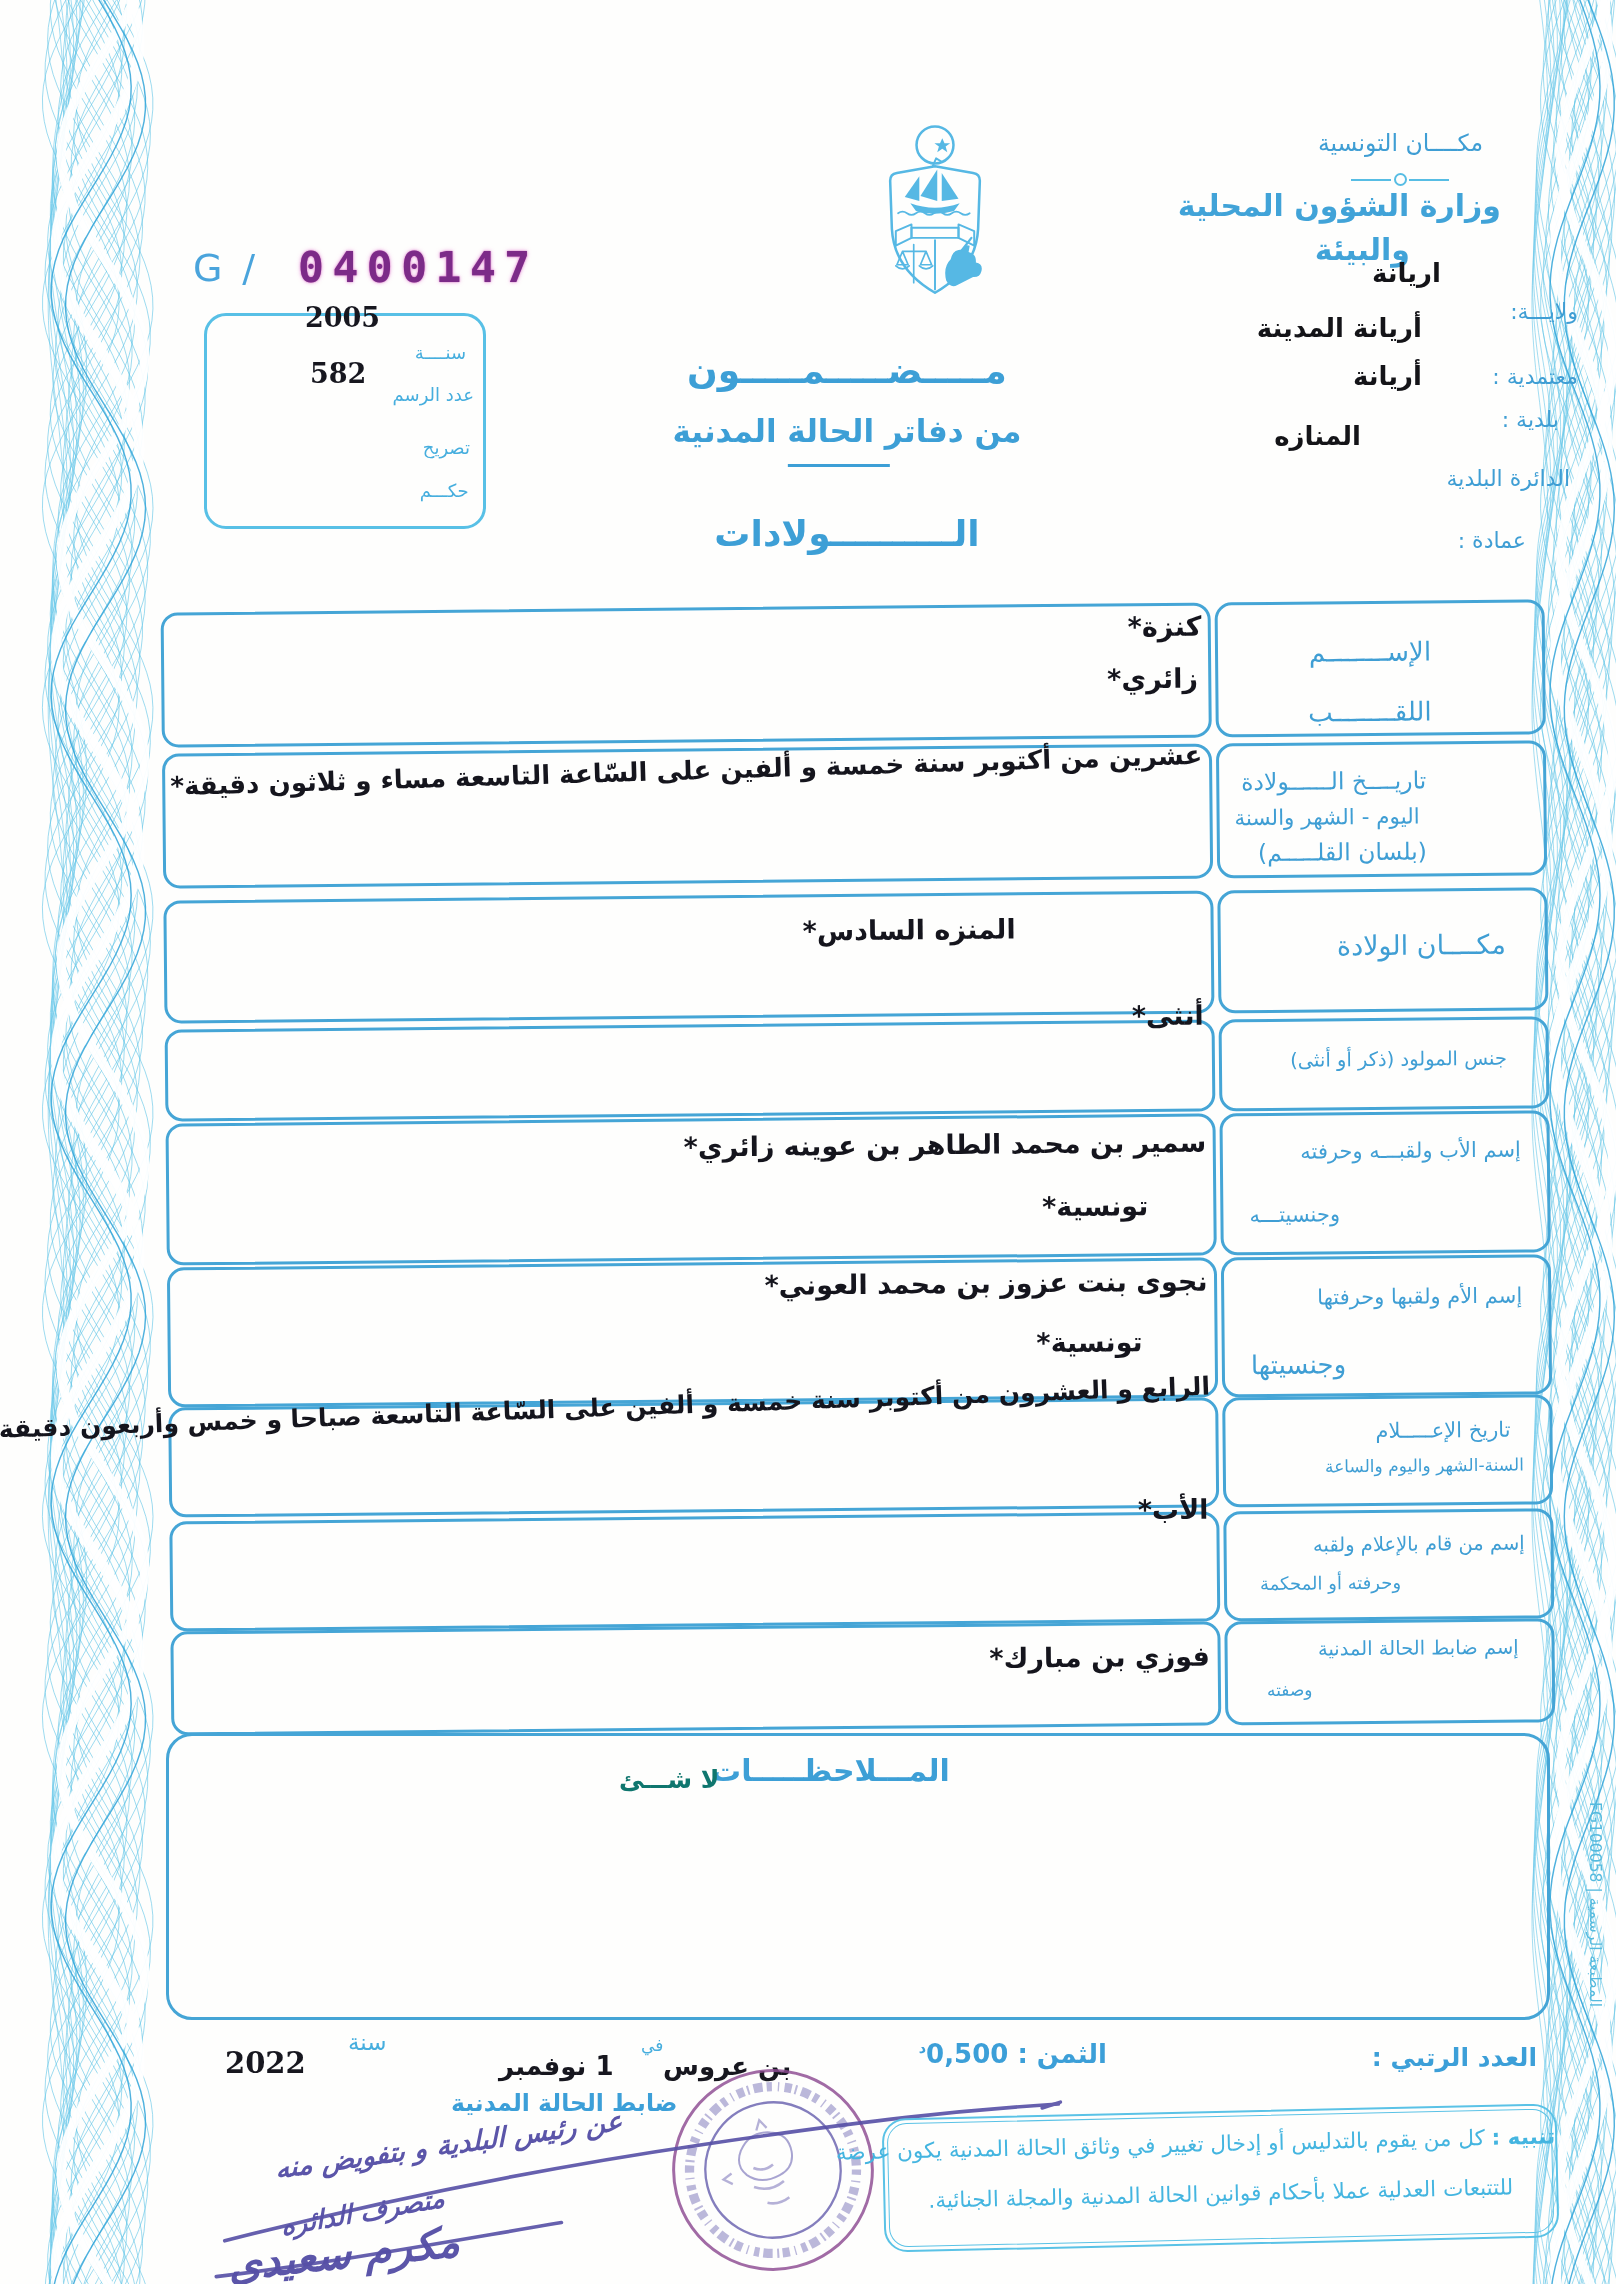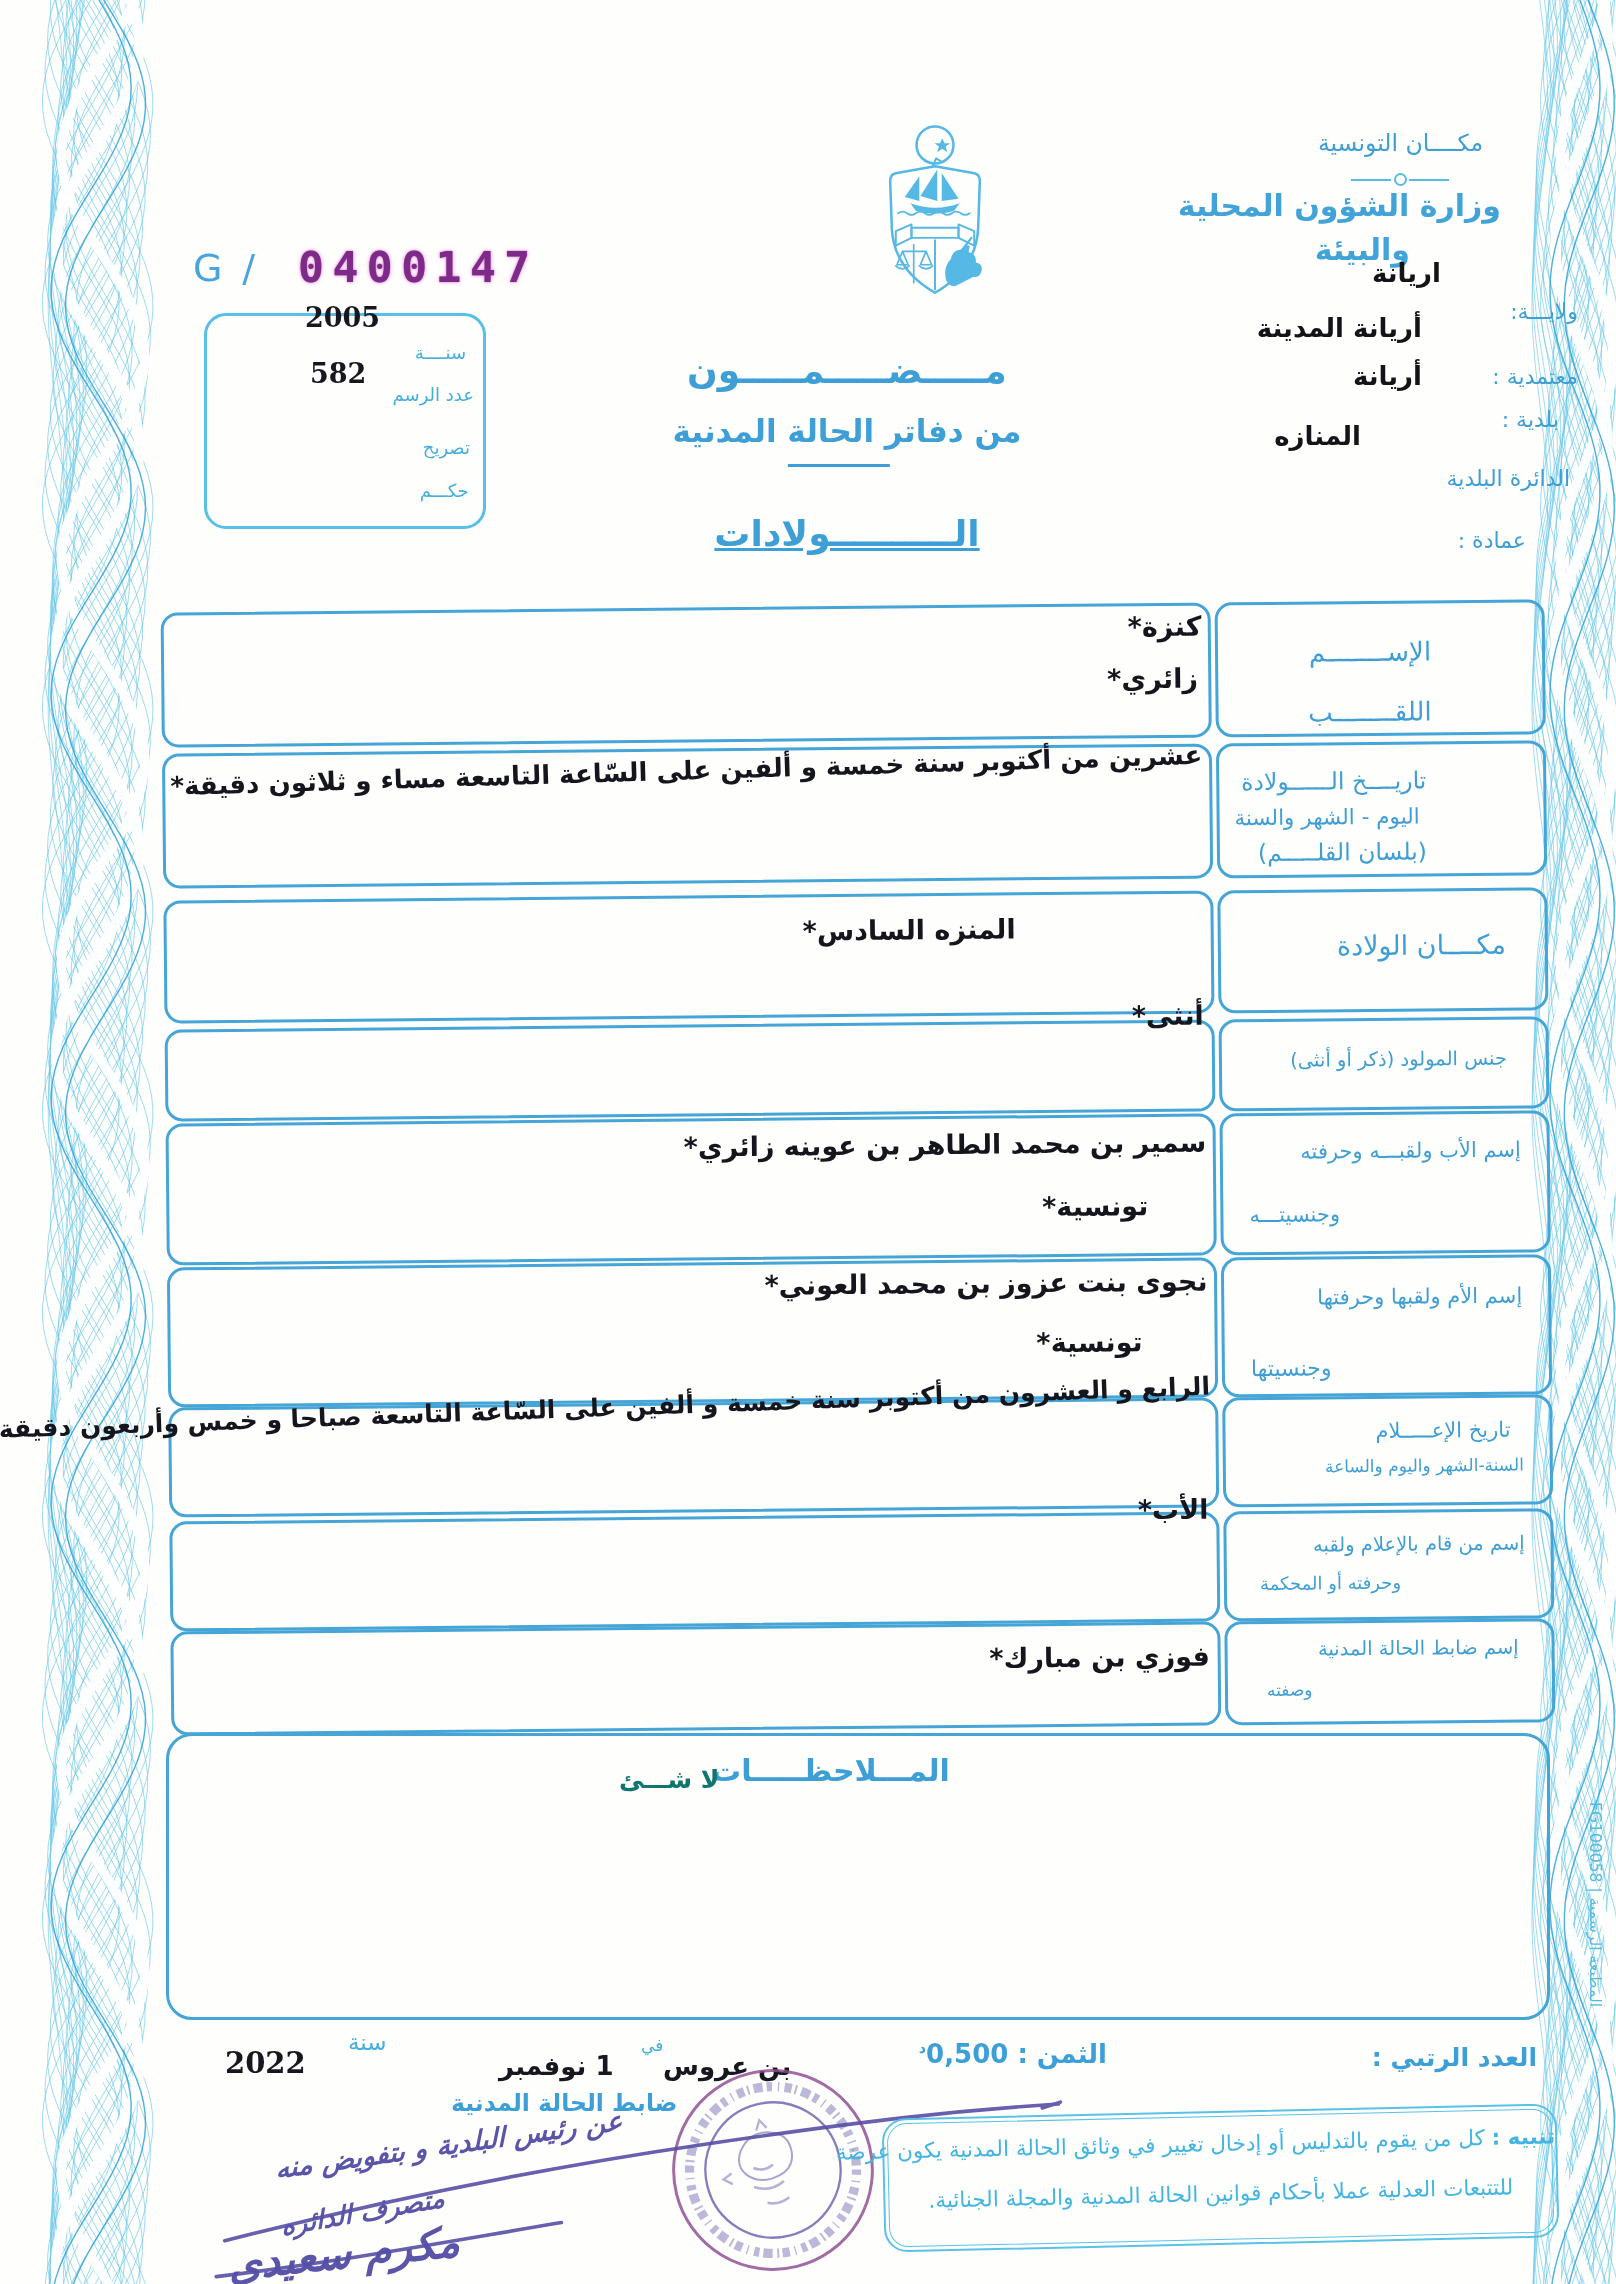--- a/index.html
+++ b/index.html
@@ -202,21 +202,21 @@
   <div class="abs rtl hdr-val" style="right:194px;top:361px;">أريانة</div>
   <div class="abs rtl hdr-blue" style="right:57px;top:387px;">بلدية :</div>
   <div class="abs rtl hdr-val" style="right:255px;top:421px;">المنازه</div>
   <div class="abs rtl hdr-blue" style="right:46px;top:446px;">الدائرة البلدية</div>
   <div class="abs rtl hdr-blue" style="right:90px;top:508px;">عمادة :</div>
 
   <div id="title-wrap" class="abs">
     <div class="title-line" style="top:350px;font-size:36px;">مـــــضـــــمـــــون</div>
     <div class="title-line" style="top:413px;font-size:31px;">من دفاتر الحالة المدنية</div>
     <div id="title-underline"></div>
-    <div class="title-line" style="top:513px;font-size:36px;text-decoration:underline;">الــــــــــولادات</div>
+    <div class="title-line" style="top:513px;font-size:36px;">الــــــــــولادات</div>
   </div>
 
   <div id="form-rows" class="abs" style="left:0;top:0;transform:rotate(-0.55deg);transform-origin:847px 1173px;">
       <div class="val-box" style="left: 166px; top: 606px; width: 1044px; height: 129px;">
         <div class="val-line" style="top: 5.2px; right: 6.5px;">كنزة*</div>
         <div class="val-line" style="top: 57px; right: 10.4px;">زائري*</div>
       </div>
       <div class="lbl-box" style="left: 1220px; top: 606px; width: 324px; height: 129px;">
         <div class="lbl-line" style="top: 33px; font-size: 26px; right: 111px;">الإســــــــم</div>
         <div class="lbl-line" style="top: 93px; font-size: 26px; right: 111px;">اللقــــــــب</div>
@@ -248,21 +248,21 @@
       <div class="lbl-box" style="left: 1220px; top: 1117px; width: 324px; height: 136px;">
         <div class="lbl-line" style="top: 23.5px; font-size: 21px; right: 26px;">إسم الأب ولقبـــه وحرفته</div>
         <div class="lbl-line" style="top: 87px; font-size: 21px; left: 26px;">وجنسيتـــه</div>
       </div>
       <div class="val-box" style="left: 166px; top: 1261px; width: 1044px; height: 134px;">
         <div class="val-line" style="top: 5.2px; right: 6.5px;">نجوى بنت عزوز بن محمد العوني*</div>
         <div class="val-line" style="top: 65px; right: 72px;">تونسية*</div>
       </div>
       <div class="lbl-box" style="left: 1220px; top: 1261px; width: 324px; height: 134px;">
         <div class="lbl-line" style="top: 26px; font-size: 21px; right: 26px;">إسم الأم ولقبها وحرفتها</div>
-        <div class="lbl-line" style="top: 90px; font-size: 22px; left: 26px; margin-top: 6px;">وجنسيتها</div>
+        <div class="lbl-line" style="top: 90px; font-size: 26px; left: 26px;">وجنسيتها</div>
       </div>
       <div class="val-box" style="left: 166px; top: 1401px; width: 1044px; height: 104px;">
         <div class="val-line" style="top: -13px; right: 5.2px; font-size: 25px; transform: rotate(-1.5deg);">الرابع و العشرون من أكتوبر سنة خمسة و ألفين على السّاعة التاسعة صباحا و خمس وأربعون دقيقة*</div>
       </div>
       <div class="lbl-box" style="left: 1220px; top: 1401px; width: 324px; height: 104px;">
         <div class="lbl-line" style="top: 19.5px; font-size: 21px; right: 39px;">تاريخ الإعـــــلام</div>
         <div class="lbl-line" style="top: 57px; font-size: 17px; right: 26px;">السنة-الشهر واليوم والساعة</div>
       </div>
       <div class="val-box" style="left: 166px; top: 1515px; width: 1044px; height: 104px;">
         <div class="val-line" style="top: -21px; right: 7.8px;">الأب*</div>

